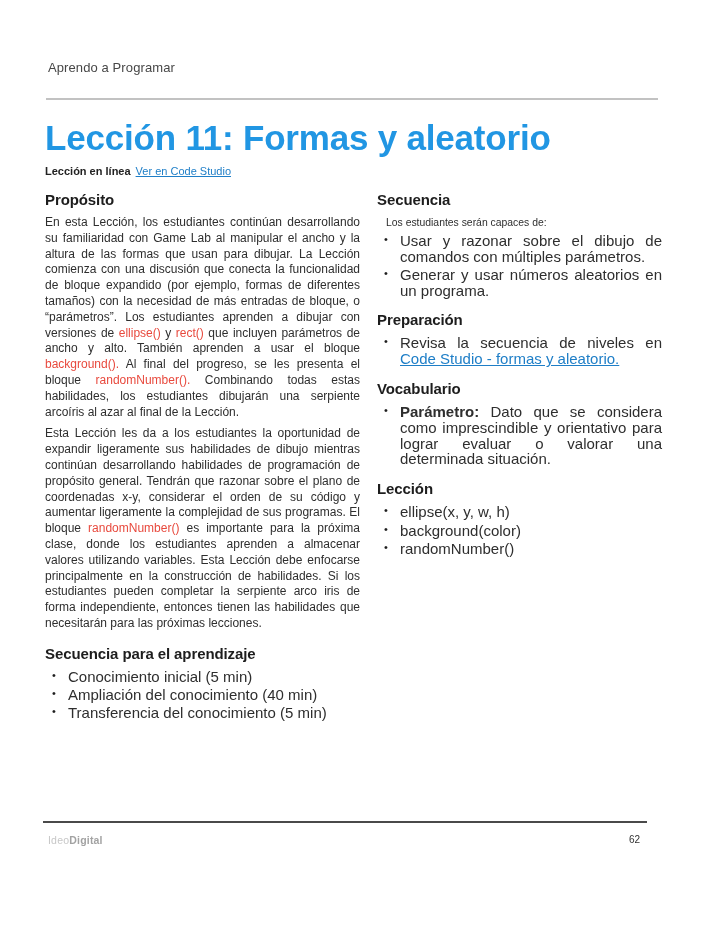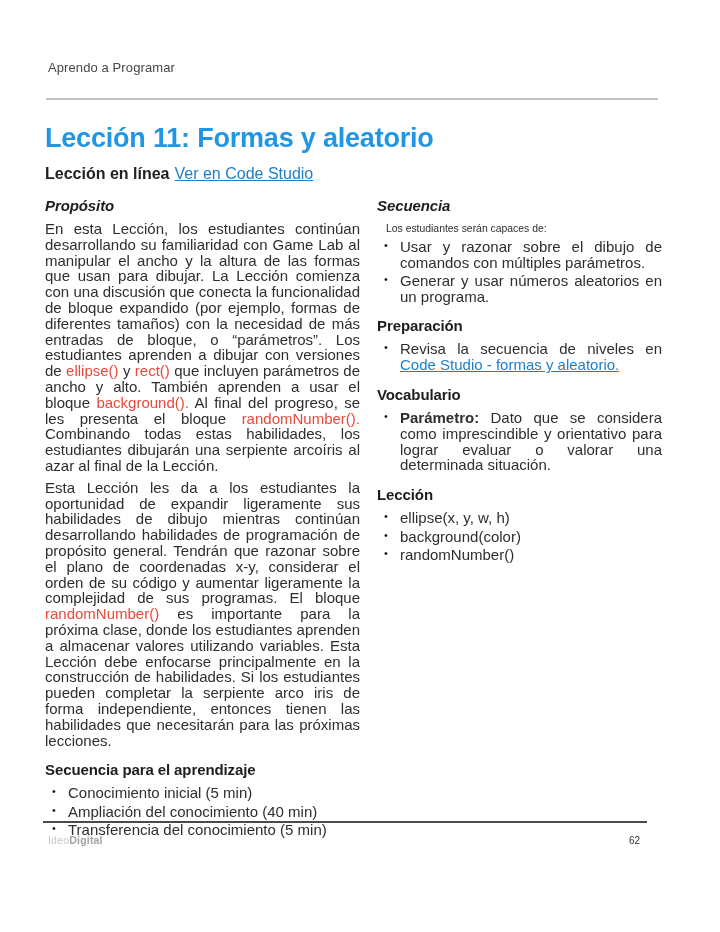--- a/index.html
+++ b/index.html
@@ -33,53 +33,53 @@
     margin: 0;
   }
 
   
   .content {
     position: absolute;
     top: 122px; left: 45px; right: 58px;
   }
   .title {
     margin: 0;
-    font-size: 27px;
+    font-size: 35px;
     line-height: 32px;
     font-weight: bold;
     color: #2196e3;
     letter-spacing: -0.2px;
   }
   .subtitle {
     margin-top: 11px;
-    font-size: 16px;
+    font-size: 11px;
     color: #222222;
   }
   .subtitle-label { font-weight: bold; margin-right: 5px; }
   a.link, .seg-link {
     color: #1e7ec7;
     text-decoration: underline;
     cursor: pointer;
   }
 
   .columns { display: flex; gap: 17px; margin-top: 14px; }
   .col-left  { flex: 0 0 315px; }
   .col-right { flex: 1; min-width: 0; }
 
   h2.section {
     font-size: 15px;
     font-weight: bold;
     color: #1d1d1d;
     margin: 13px 0 7px 0;
     letter-spacing: -0.1px;
   }
-  h2.section.first { margin-top: 0; font-style: italic; }
+  h2.section.first { margin-top: 0; }
 
   .body {
-    font-size: 15px;
+    font-size: 12px;
     line-height: 15.8px;
     text-align: justify;
     margin: 0 0 6px 0;
   }
   .lead {
     font-size: 10.4px;
     line-height: 15.8px;
     margin: 0 0 2px 9px;
   }
 
@@ -114,21 +114,21 @@
     width: 604px; height: 0;
     border: none;
     border-top: 2px solid #4a4a4a;
     margin: 0;
   }
   .footer-row {
     position: absolute;
     top: 834px; left: 48px; right: 80px;
     display: flex;
     justify-content: space-between;
-    align-items: center;
+    align-items: flex-start;
   }
   .logo { font-size: 10.5px; letter-spacing: .2px; }
   .logo .ideo    { color: #c7c7c7; }
   .logo .digital { color: #a2a2a2; font-weight: bold; }
   .pagenum { font-size: 10px; color: #333333; }
 </style>
 </head>
 <body>
 
 <div class="page">

